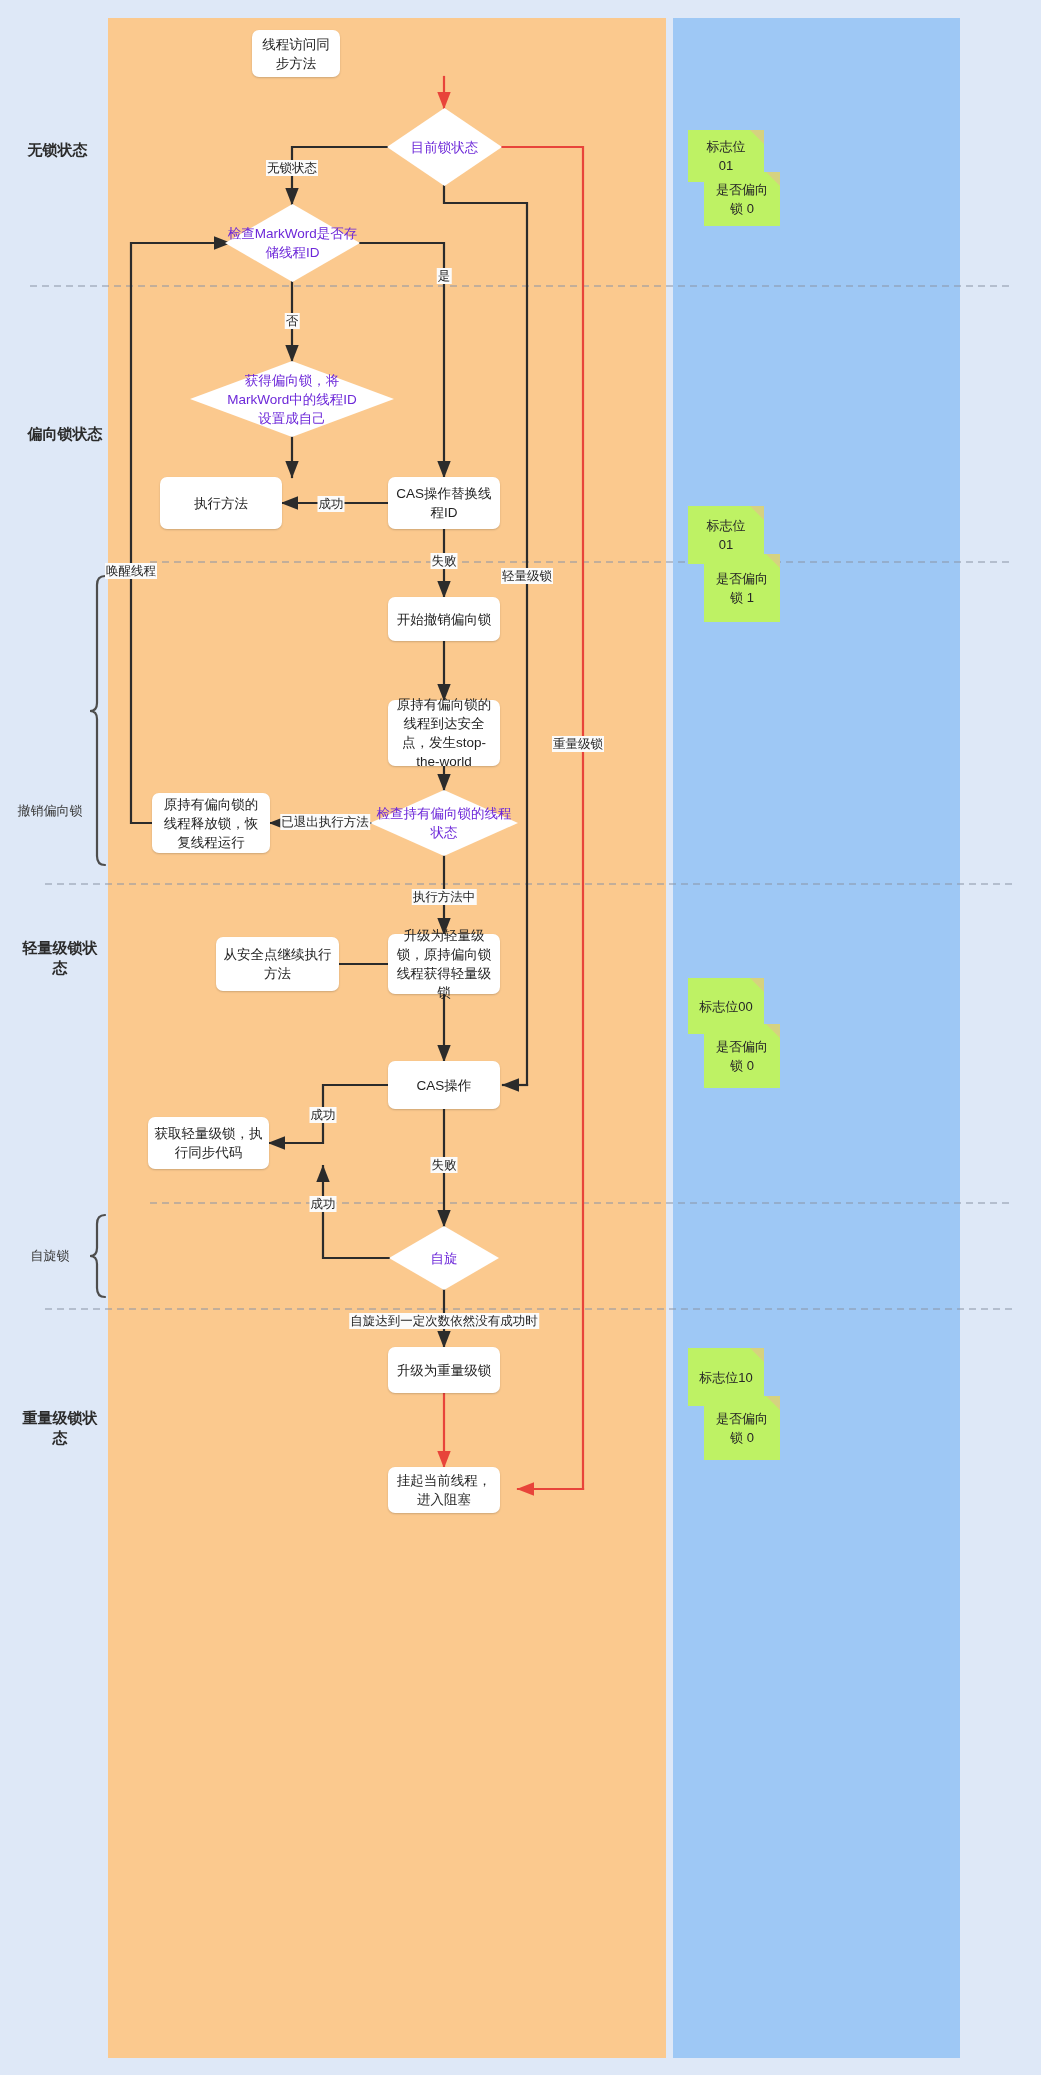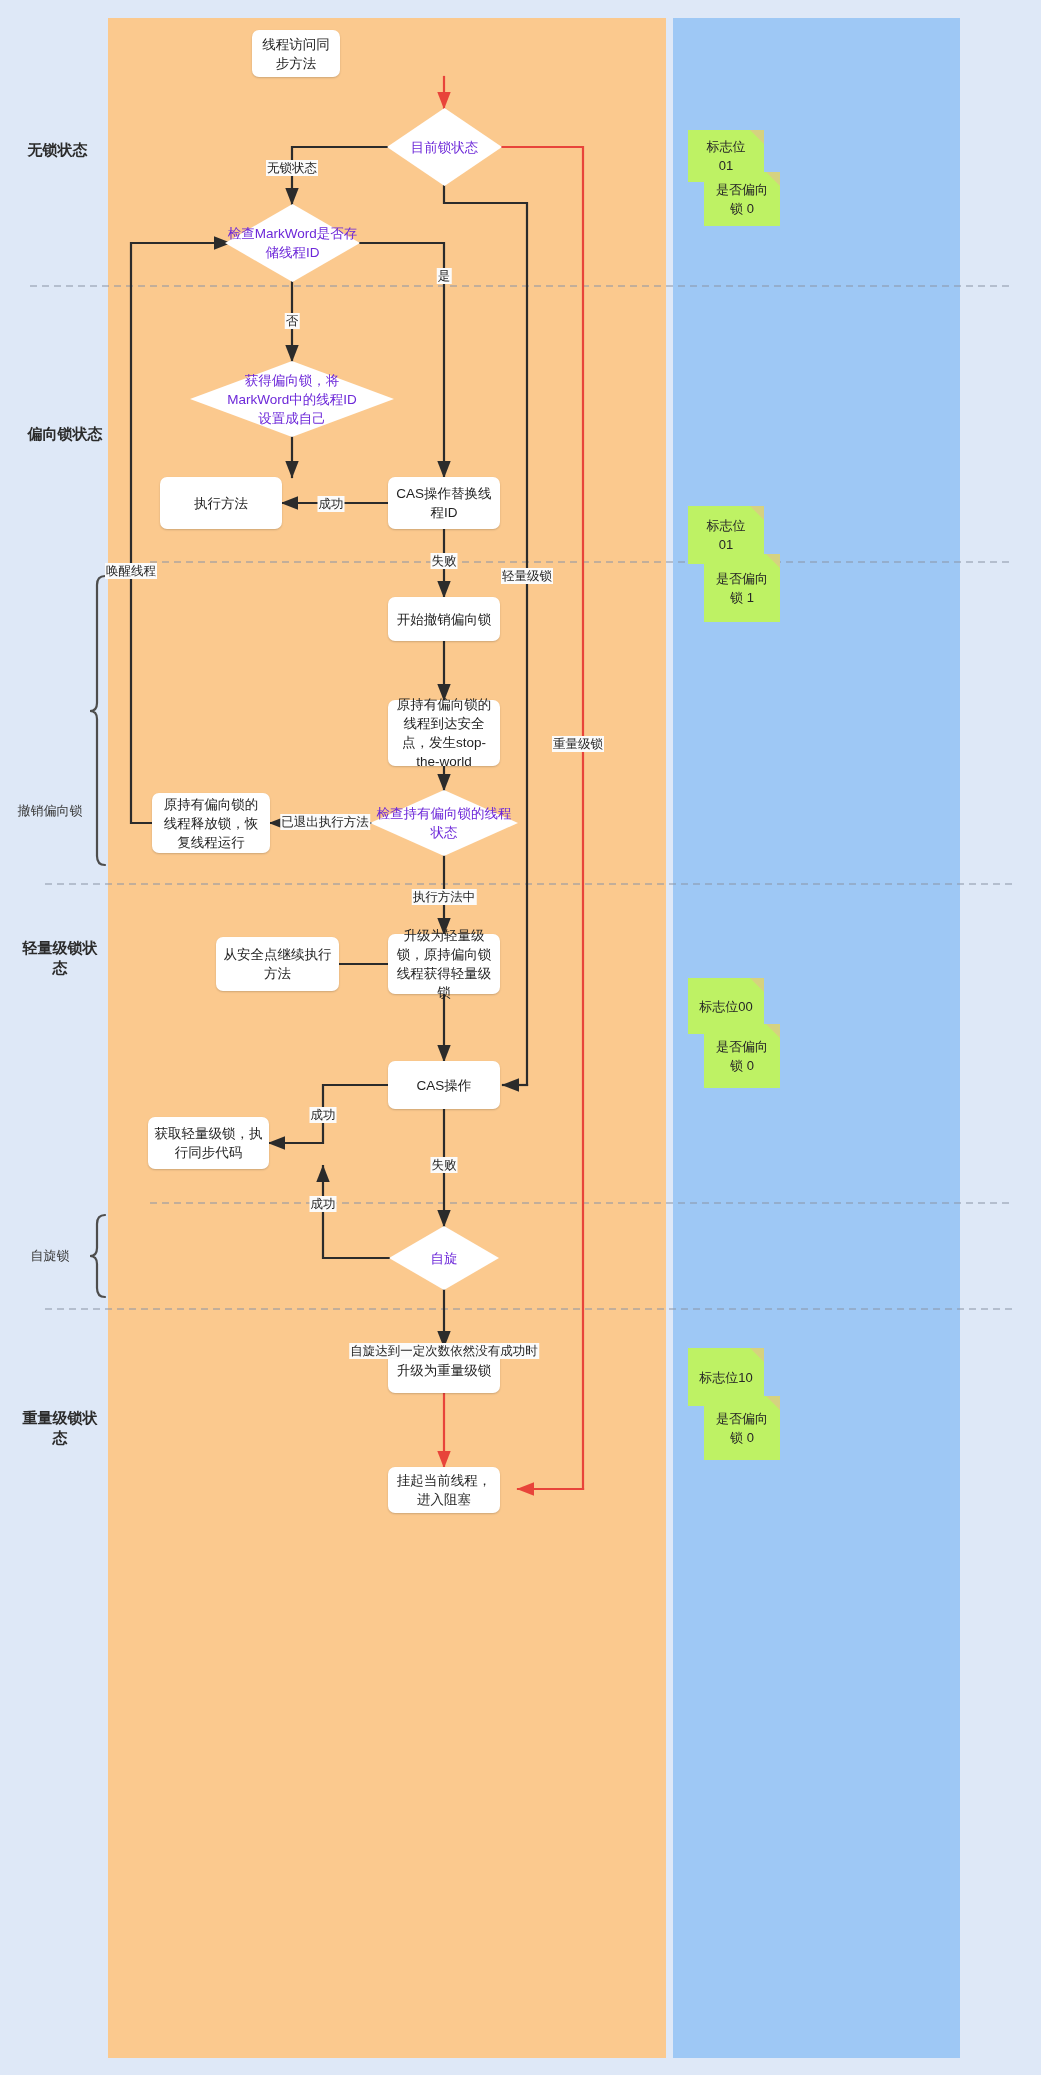--- a/index.html
+++ b/index.html
@@ -204,21 +204,21 @@
   <div class="elabel" style="left:331px;top:504px;">成功</div>
   <div class="elabel" style="left:444px;top:561px;">失败</div>
   <div class="elabel" style="left:527px;top:558px;margin-top:18px;">轻量级锁</div>
   <div class="elabel" style="left:578px;top:744px;">重量级锁</div>
   <div class="elabel" style="left:131px;top:531px;margin-top:40px;">唤醒线程</div>
   <div class="elabel" style="left:325px;top:822px;">已退出执行方法</div>
   <div class="elabel" style="left:444px;top:897px;">执行方法中</div>
   <div class="elabel" style="left:323px;top:1115px;">成功</div>
   <div class="elabel" style="left:444px;top:1165px;">失败</div>
   <div class="elabel" style="left:323px;top:1204px;">成功</div>
-  <div class="elabel" style="left:444px;top:1321px;margin-top:30px;">自旋达到一定次数依然没有成功时</div>
+  <div class="elabel" style="left:444px;top:1321px;">自旋达到一定次数依然没有成功时</div>
 
   <div class="note" style="left:688px;top:130px;width:92px;height:96px;">
     <div class="sheet" style="left:0;top:0;width:76px;height:52px;white-space:pre-line;">标志位
 01</div>
     <div class="fold" style="left:62px;top:0;width:14px;height:14px;clip-path:polygon(0 0,100% 100%,100% 0);"></div>
     <div class="sheet" style="left:16px;top:42px;width:76px;height:54px;">是否偏向锁 0</div>
     <div class="fold" style="left:78px;top:42px;width:14px;height:14px;clip-path:polygon(0 0,100% 100%,100% 0);"></div>
   </div>
 
   <div class="note" style="left:688px;top:506px;width:92px;height:116px;">

